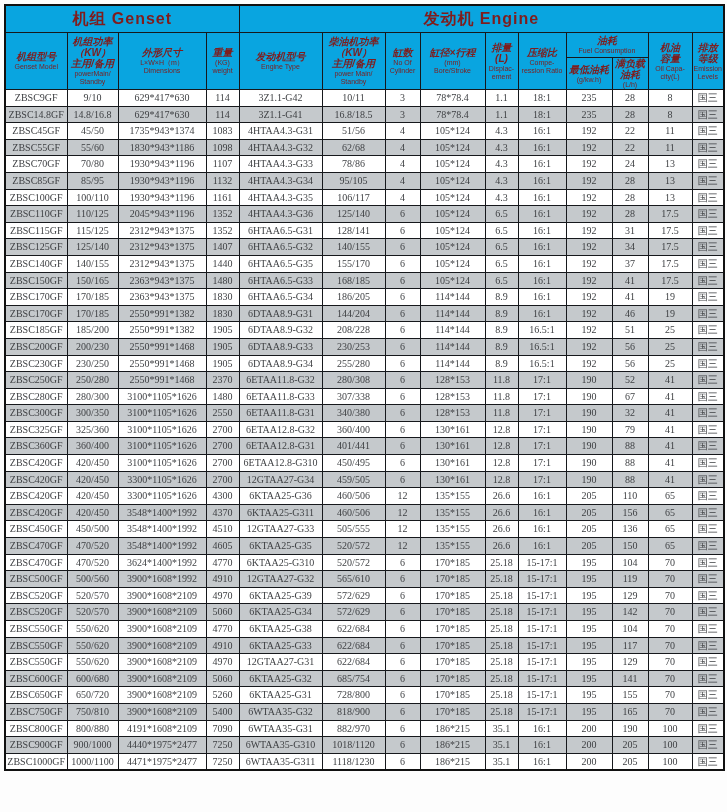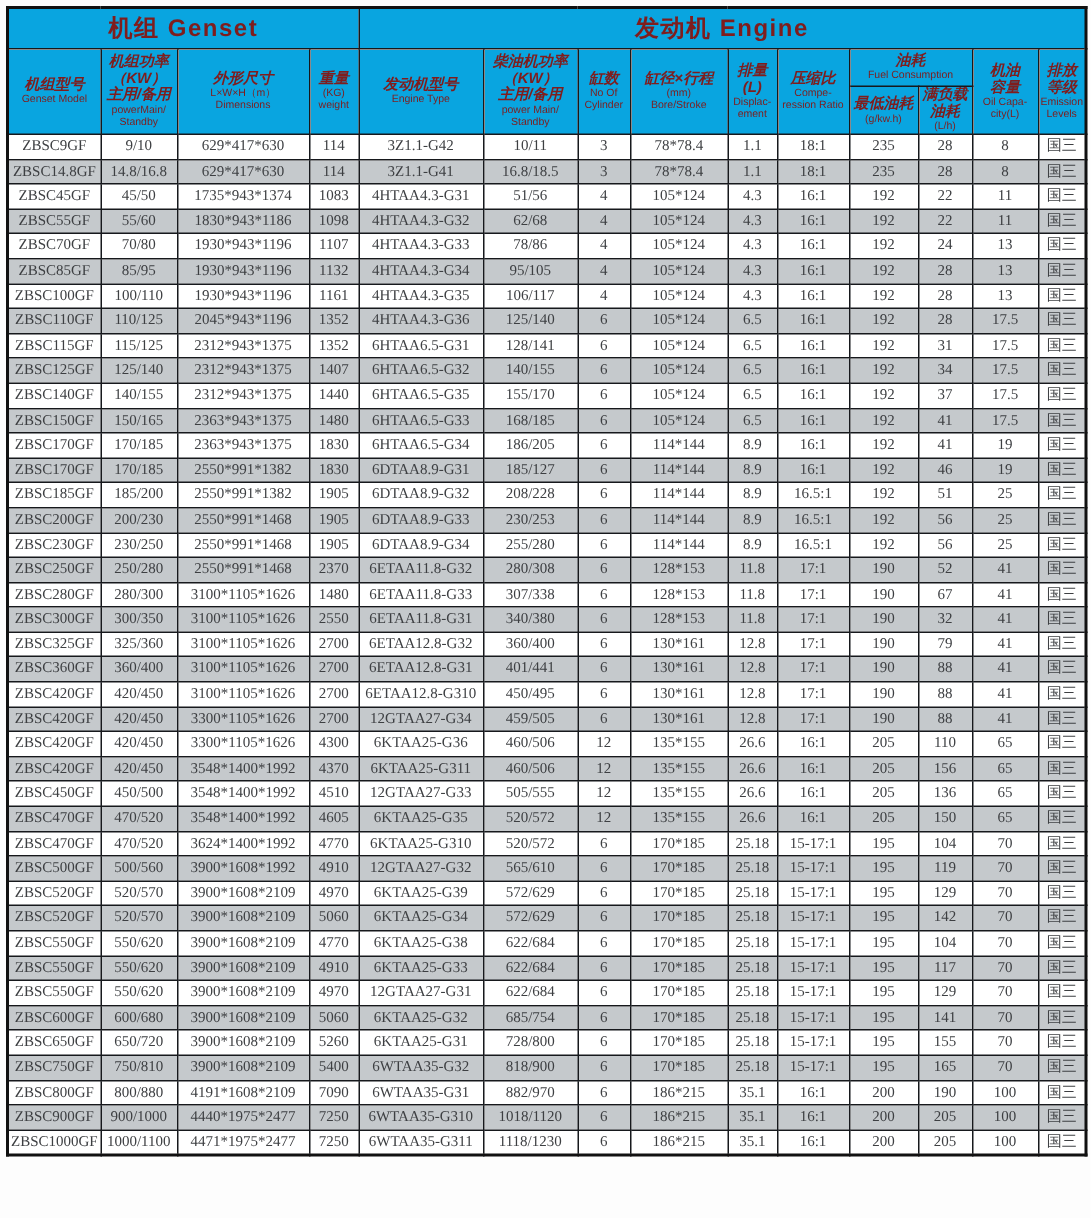--- a/index.html
+++ b/index.html
@@ -337,21 +337,21 @@
           <td>41</td>
           <td>19</td>
           <td>国三</td>
         </tr>
         <tr>
           <td>ZBSC170GF</td>
           <td>170/185</td>
           <td>2550*991*1382</td>
           <td>1830</td>
           <td>6DTAA8.9-G31</td>
-          <td>185/127</td>
+          <td>144/204</td>
           <td>6</td>
           <td>114*144</td>
           <td>8.9</td>
           <td>16:1</td>
           <td>192</td>
           <td>46</td>
           <td>19</td>
           <td>国三</td>
         </tr>
         <tr>

